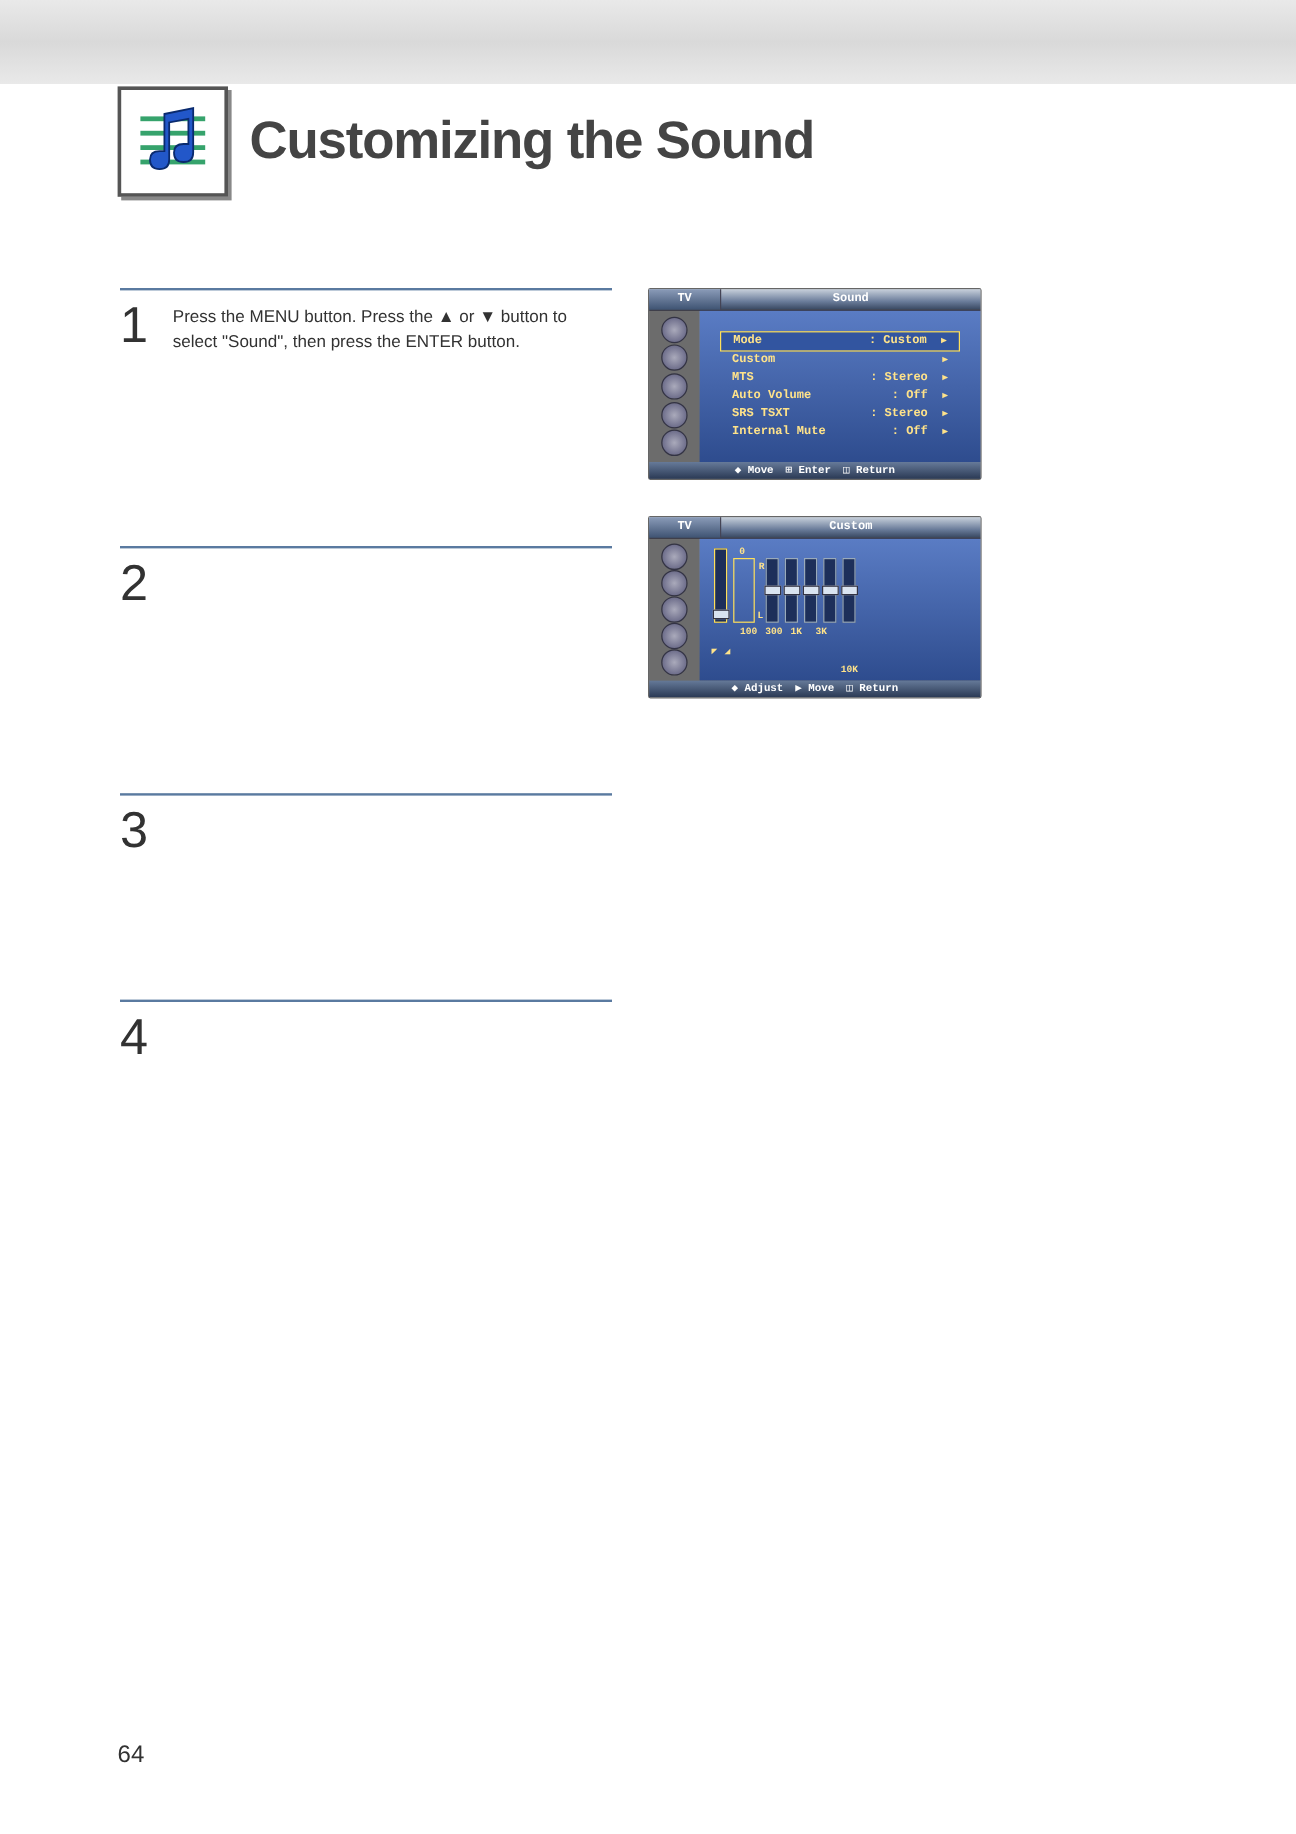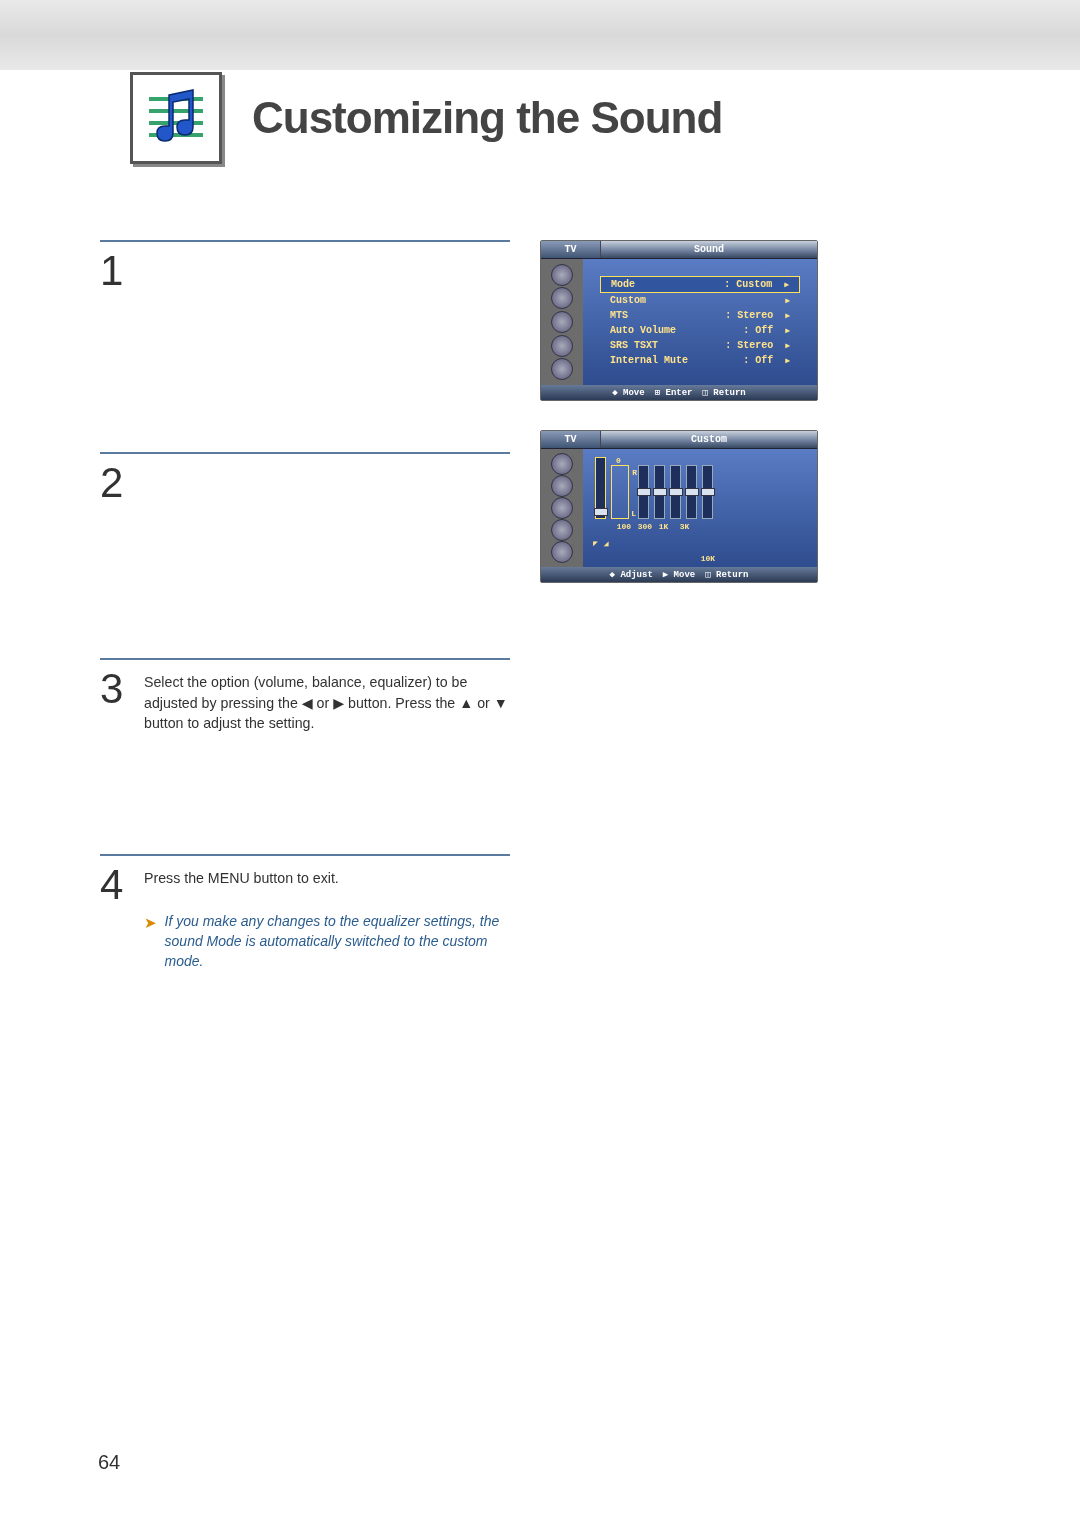--- a/index.html
+++ b/index.html
@@ -10,21 +10,21 @@
     font-family: "Helvetica Neue", Arial, sans-serif;
     color: #323232;
     position: relative;
   }
   .top-band {
     position: absolute; top: 0; left: 0; right: 0; height: 70px;
     background: linear-gradient(#e9e9e9, #d9d9d9 50%, #e9e9e9);
   }
   .header {
     position: absolute; top: 72px; left: 98px; right: 0;
-    display: flex; align-items: center; gap: 30px; margin-left: 32px;
+    display: flex; align-items: center; gap: 18px;
   }
   .icon-box {
     width: 92px; height: 92px;
     border: 3px solid #555; background: #fff;
     display: flex; align-items: center; justify-content: center;
     box-shadow: 3px 3px 0 #888;
   }
   .page-title {
     font-size: 44px; font-weight: 700; letter-spacing: -1px;
     color: #444;
@@ -154,40 +154,33 @@
       <rect x="8" y="50" width="54" height="4" fill="#36a36c"></rect>
       <path d="M28 12 L52 7 L52 44 Q52 52 44 52 Q36 52 36 44 Q36 37 44 37 L48 37 L48 16 L32 19 L32 50 Q32 58 24 58 Q16 58 16 50 Q16 43 24 43 L28 43 Z" fill="#2257c9" stroke="#0a2a6e" stroke-width="1.5"></path>
     </svg>
   </div>
   <h1 class="page-title">Customizing the Sound</h1>
 </div>
 
 <div class="content">
   <div class="step">
     <div class="step-num">1</div>
+    <div class="step-text">Press the MENU button. Press the ▲ or ▼ button to select "Sound", then press the ENTER button.</div>
   </div>
   <div style="height:120px;"></div>
   <div class="step">
     <div class="step-num">2</div>
   </div>
   <div style="height:114px;"></div>
   <div class="step">
     <div class="step-num">3</div>
-    <div class="step-text">Select the option (volume, balance, equalizer) to be adjusted by pressing the ◀ or ▶ button. Press the ▲ or ▼ button to adjust the setting.</div>
   </div>
   <div style="height:80px;"></div>
   <div class="step" style="padding-bottom:10px;">
     <div class="step-num">4</div>
-    <div style="flex:1">
-      <div class="step-text">Press the MENU button to exit.</div>
-      <div class="note">
-        <div class="note-arrow">➤</div>
-        <div class="note-text">If you make any changes to the equalizer settings, the sound Mode is automatically switched to the custom mode.</div>
-      </div>
-    </div>
   </div>
 </div>
 
 <div class="osd osd1">
   <div class="osd-title">
     <div class="tab-left">TV</div>
     <div class="tab-mid">Sound</div>
   </div>
   <div class="osd-body">
     <div class="osd-icons">

